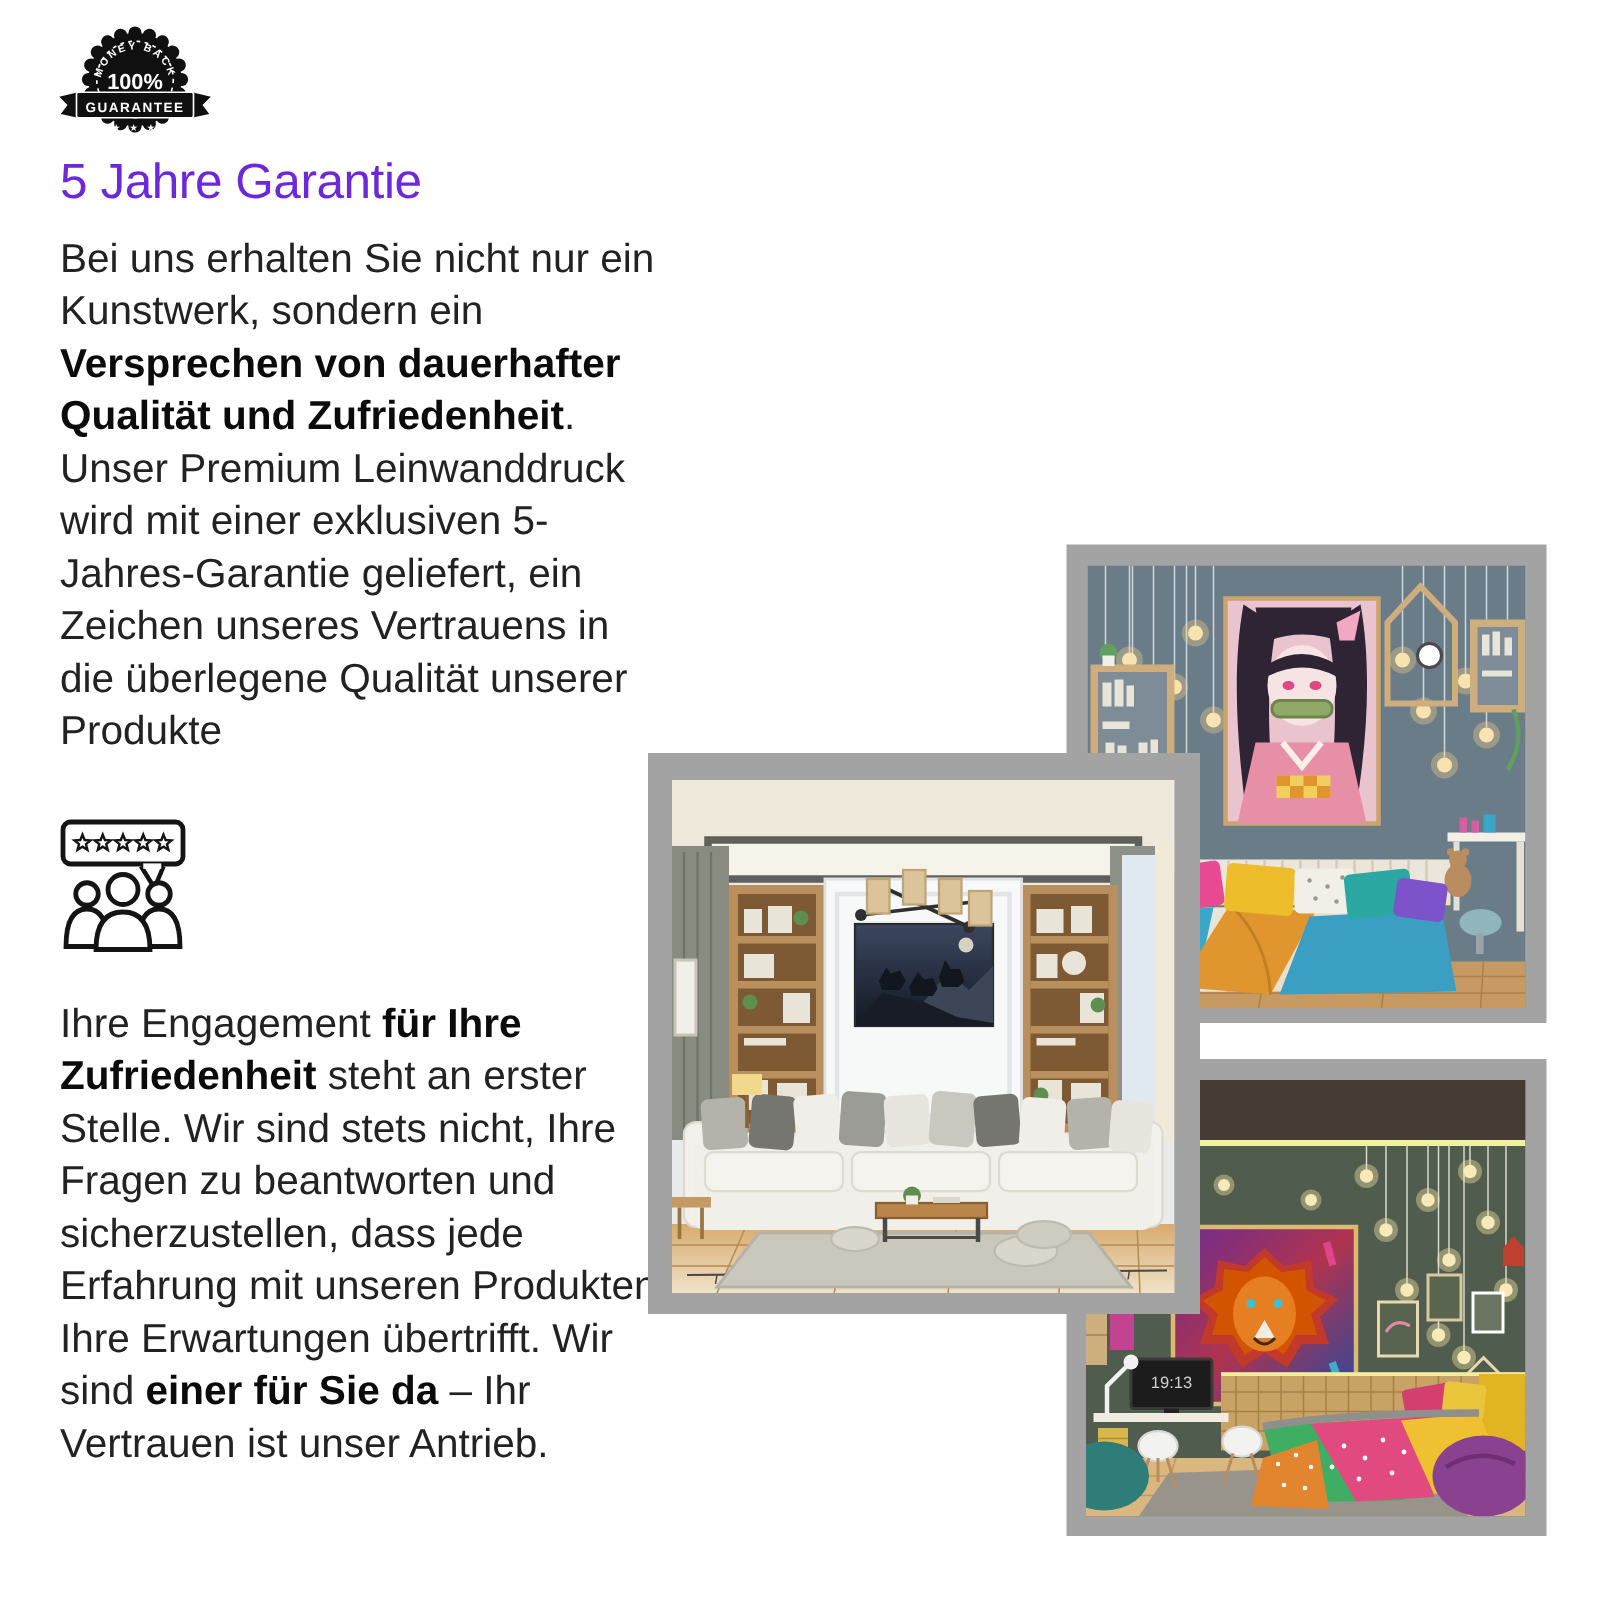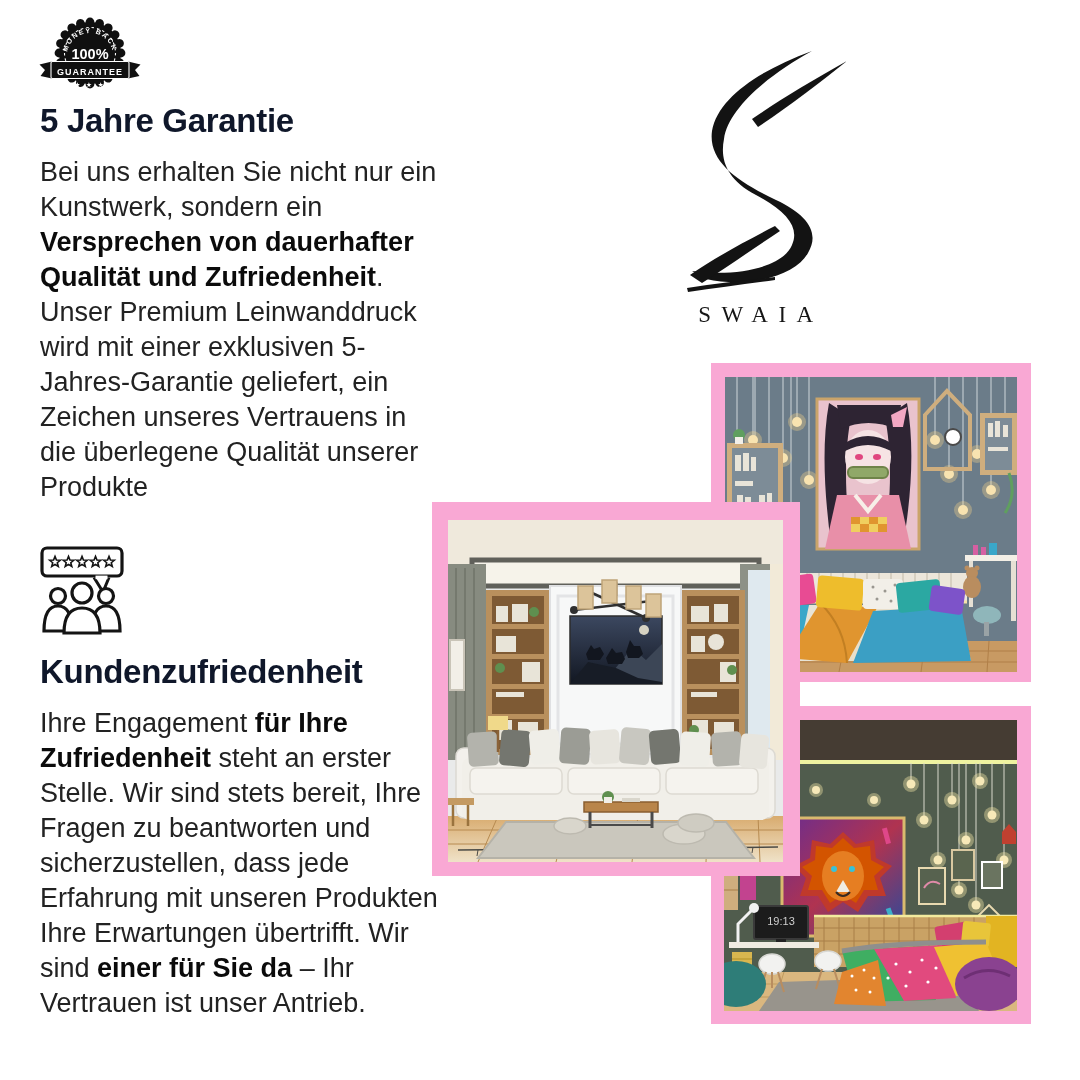--- a/index.html
+++ b/index.html
@@ -3,30 +3,30 @@
 <meta charset="utf-8">
 <style>
   html,body{margin:0;padding:0;background:#ffffff;}
   .page{position:relative;width:1080px;height:1080px;background:#ffffff;overflow:hidden;
         font-family:"Liberation Sans",sans-serif;color:#1d1d1d;}
   
   .badge-wrap{position:absolute;left:38px;top:13px;}
   .section{position:absolute;}
   #sec-guarantee{left:40px;top:100px;width:404px;}
   #sec-customers{left:40px;top:651px;width:416px;}
-  .section h2{margin:0;font-size:33px;line-height:41px;font-weight:700;color:#0f172a;letter-spacing:-0.3px;}
+  .section h2{margin:0;font-size:33px;line-height:41px;font-weight:400;color:#6d28d9;letter-spacing:-0.3px;}
   .section p{margin:14px 0 0 0;font-size:27px;line-height:35px;color:#222222;}
   .section p strong{font-weight:700;color:#0b0b0b;}
   .cust-icon-wrap{position:absolute;left:36px;top:544px;}
   
   .logo{position:absolute;left:666px;top:42px;width:180px;text-align:center;}
   .logo-text{font-family:"Liberation Serif",serif;font-size:23px;letter-spacing:10.5px;
              padding-left:10px;color:#161616;margin-top:4px;white-space:nowrap;}
   
-  .card{position:absolute;background:#f9a8d4;}
+  .card{position:absolute;background:#a3a3a3;}
   .card svg{position:absolute;display:block;}
   #card-bedroom{left:711px;top:363px;width:320px;height:319px;z-index:1;}
   #card-bedroom svg{left:14px;top:14px;}
   #card-lion{left:711px;top:706px;width:320px;height:318px;z-index:1;}
   #card-lion svg{left:13px;top:14px;}
   #card-living{left:432px;top:502px;width:368px;height:374px;z-index:2;}
   #card-living svg{left:16px;top:18px;}
   .small-txt{font-family:"Liberation Sans",sans-serif;}
 </style>
 </head>
@@ -100,35 +100,23 @@
         <path d="M8,87 Q8,62 22,62 Q36,62 36,87 Z"></path>
         <circle cx="70" cy="52" r="7.5"></circle>
         <path d="M56,87 Q56,62 70,62 Q84,62 84,87 Z"></path>
         <circle cx="46" cy="49" r="10"></circle>
         <path d="M28,89 Q28,64 46,64 Q64,64 64,89 Z"></path>
       </g>
     </svg>
   </div>
 
   <div class="section" id="sec-customers">
-    <h2>Kundenzufriedenheit</h2>
-    <p><span>Ihre Engagement </span><strong>für Ihre Zufriedenheit</strong><span> steht an erster Stelle. Wir sind stets bereit, Ihre Fragen zu beantworten und sicherzustellen, dass jede Erfahrung mit unseren Produkten Ihre Erwartungen übertrifft. Wir sind </span><strong>einer für Sie da</strong><span> – Ihr Vertrauen ist unser Antrieb.</span></p>
+    <p><span>Ihre Engagement </span><strong>für Ihre Zufriedenheit</strong><span> steht an erster Stelle. Wir sind stets nicht, Ihre Fragen zu beantworten und sicherzustellen, dass jede Erfahrung mit unseren Produkten Ihre Erwartungen übertrifft. Wir sind </span><strong>einer für Sie da</strong><span> – Ihr Vertrauen ist unser Antrieb.</span></p>
   </div>
 
-  <div class="logo">
-    <svg width="180" height="252" viewBox="0 0 180 252">
-      <g transform="translate(22,1)" fill="#131313">
-        <path d="M124,8 C 70,28 30,55 24,88 C 20,118 48,138 88,157 C 120,172 132,190 120,210 C 108,232 62,246 18,236 L 4,228 C 50,234 95,224 104,202 C 112,184 98,168 68,152 C 38,136 32,116 36,96 C 40,66 80,32 124,8 Z"></path>
-        <path d="M159,18 C 120,40 90,58 64,76 L 70,84 C 100,64 132,40 159,18 Z"></path>
-        <path d="M87,183 C 58,198 28,214 2,232 L 14,240 C 42,222 68,204 92,188 Z"></path>
-        <path d="M-1,245 C 30,240 60,237 87,234 L 87,237 C 58,241 28,245 0,249 Z"></path>
-      </g>
-    </svg>
-    <div class="logo-text">SWAIA</div>
-  </div>
 
   <div class="card" id="card-bedroom">
     <svg width="292" height="295" viewBox="0 0 292 295">
       <rect width="292" height="295" fill="#6b7c89"></rect>
 
       <g stroke="#cfd6da" stroke-width="1">
         <line x1="12" y1="0" x2="12" y2="95"></line>
           <line x1="28" y1="0" x2="28" y2="58"></line>
         <line x1="44" y1="0" x2="44" y2="118"></line>
           <line x1="58" y1="0" x2="58" y2="76"></line>

